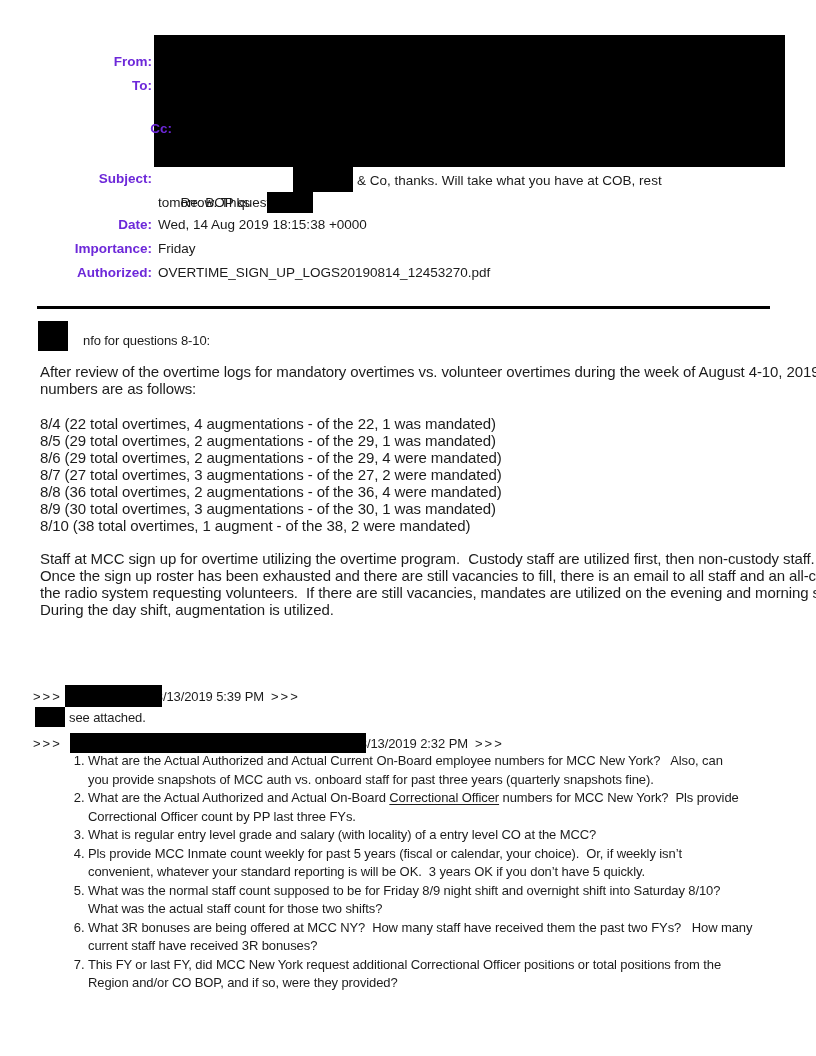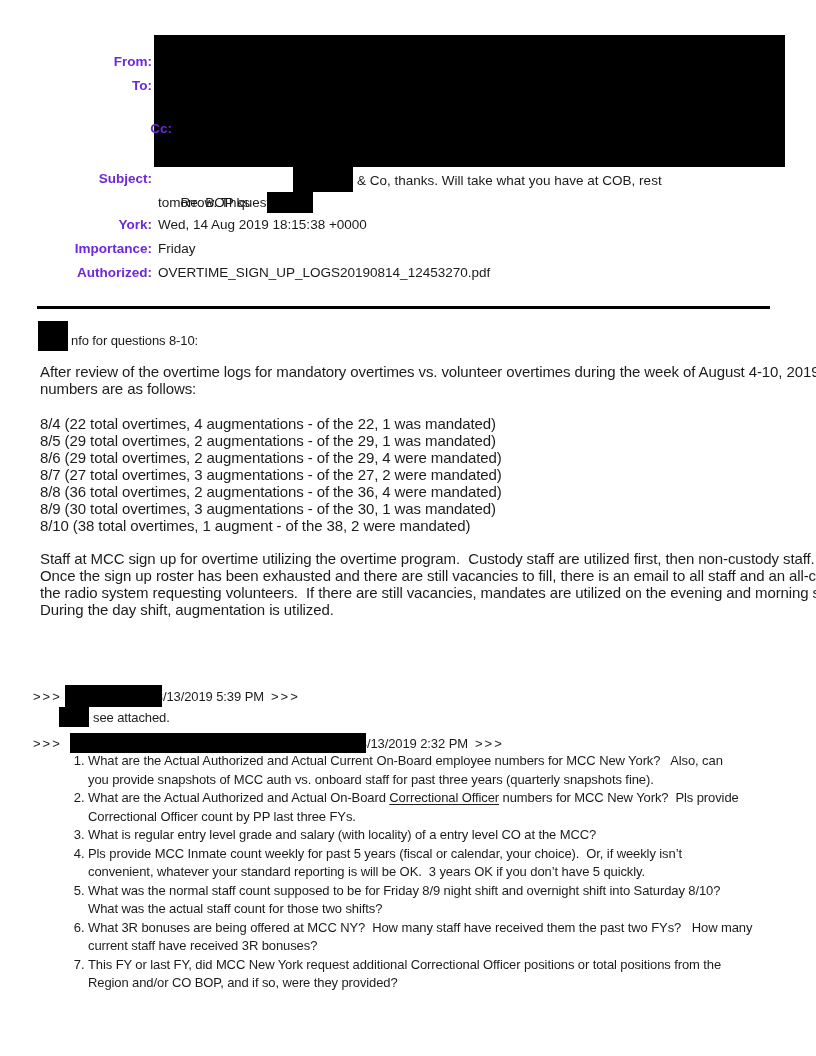--- a/index.html
+++ b/index.html
@@ -25,21 +25,21 @@
 
   .divider { position:absolute; left:37px; top:306px; width:733px; height:3px; background:#000; }
 
   
   .tblock {
     position:absolute; left:40px; font-size:15px; line-height:17px;
     letter-spacing:-0.1px; white-space:pre; color:#1c1c1c;
   }
   .info-line { position:absolute; left:38px; top:321px; height:30px; display:flex; align-items:flex-end; }
   .info-redact { width:30px; height:30px; flex:0 0 auto; }
-  .info-text { font-size:13px; line-height:16px; letter-spacing:-0.1px; margin-left:3px; padding-bottom:2px; white-space:pre; }
+  .info-text { font-size:13px; line-height:16px; letter-spacing:-0.1px; margin-left:15px; padding-bottom:2px; white-space:pre; }
 
   
   .quote-line { position:absolute; display:flex; align-items:center; font-size:13px; letter-spacing:-0.1px; color:#1c1c1c; }
   .angle { letter-spacing:2px; white-space:pre; }
   .q1-redact { width:97px; height:22px; margin-left:3px; position:relative; z-index:2; flex:0 0 auto; }
   .q2-redact { width:296px; height:20px; margin-left:8px; position:relative; z-index:2; flex:0 0 auto; }
   .q-stamp { margin-left:-6px; white-space:pre; }
   .q-suffix { margin-left:7px; }
   .see-redact { width:30px; height:20px; flex:0 0 auto; }
   .see-text { margin-left:4px; white-space:pre; }
@@ -57,21 +57,21 @@
 <body>
 
 <div class="page">
 
   <div class="abs redact" style="left:154px; top:35px; width:631px; height:132px;"></div>
 
   <div class="hlabel" style="top:54px;">From:</div>
   <div class="hlabel" style="top:78px;">To:</div>
   <div class="hlabel" style="top:121px;padding-left:20px;">Cc:</div>
   <div class="hlabel" style="top:171px;">Subject:</div>
-  <div class="hlabel" style="top:217px;">York:</div>
+  <div class="hlabel" style="top:217px;">Date:</div>
   <div class="hlabel" style="top:241px;">Importance:</div>
   <div class="hlabel" style="top:265px;">Authorized:</div>
 
   <div class="subject-value">
     <div class="subject-line">
       <span>Re: BOP questions -</span>
       <span class="subject-line1-post">&amp; Co, thanks. Will take what you have at COB, rest</span>
     </div>
     <div class="subject-line">tomorrow. Thks</div>
   </div>
@@ -102,21 +102,21 @@
 Once the sign up roster has been exhausted and there are still vacancies to fill, there is an email to all staff and an all-call via
 the radio system requesting volunteers.  If there are still vacancies, mandates are utilized on the evening and morning shifts.
 During the day shift, augmentation is utilized.</div>
 
   <div class="quote-line" style="left:33px; top:685px; height:22px;">
     <span class="angle">&gt;&gt;&gt;</span>
     <span class="redact q1-redact"></span>
     <span class="q-stamp">8/13/2019 5:39 PM</span>
     <span class="angle q-suffix">&gt;&gt;&gt;</span>
   </div>
-  <div class="quote-line" style="left:35px; top:707px; height:20px;margin-left:24px;">
+  <div class="quote-line" style="left:35px; top:707px; height:20px;">
     <span class="redact see-redact"></span>
     <span class="see-text">see attached.</span>
   </div>
 
   <div class="quote-line" style="left:33px; top:733px; height:20px;">
     <span class="angle">&gt;&gt;&gt;</span>
     <span class="redact q2-redact"></span>
     <span class="q-stamp">8/13/2019 2:32 PM</span>
     <span class="angle q-suffix">&gt;&gt;&gt;</span>
   </div>

